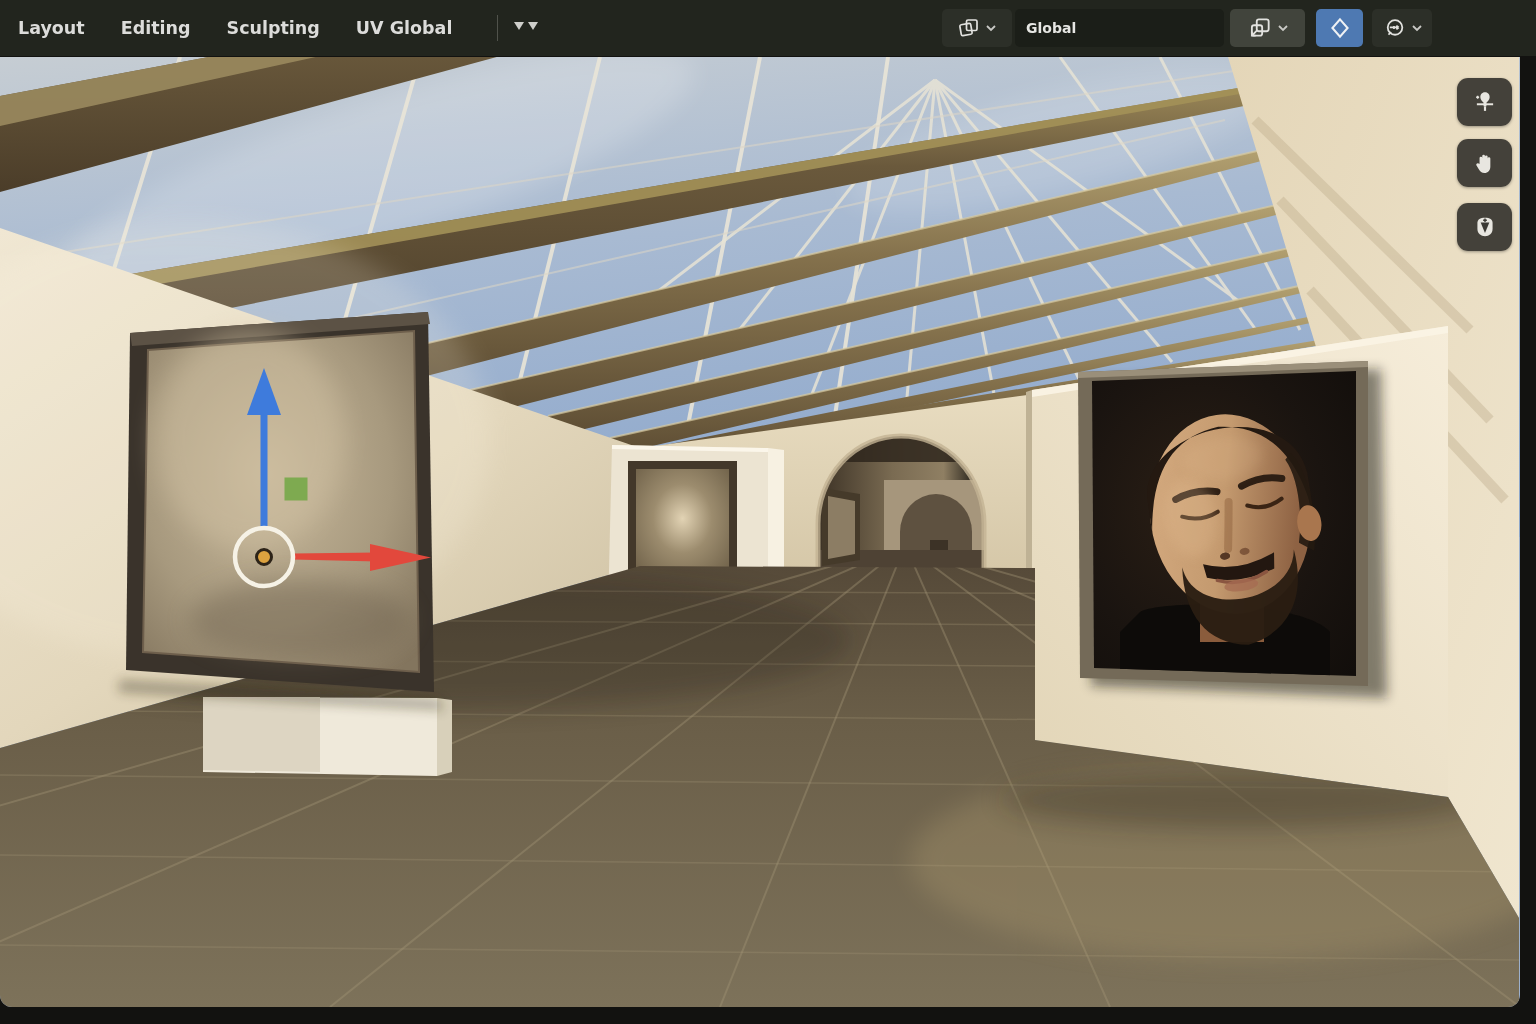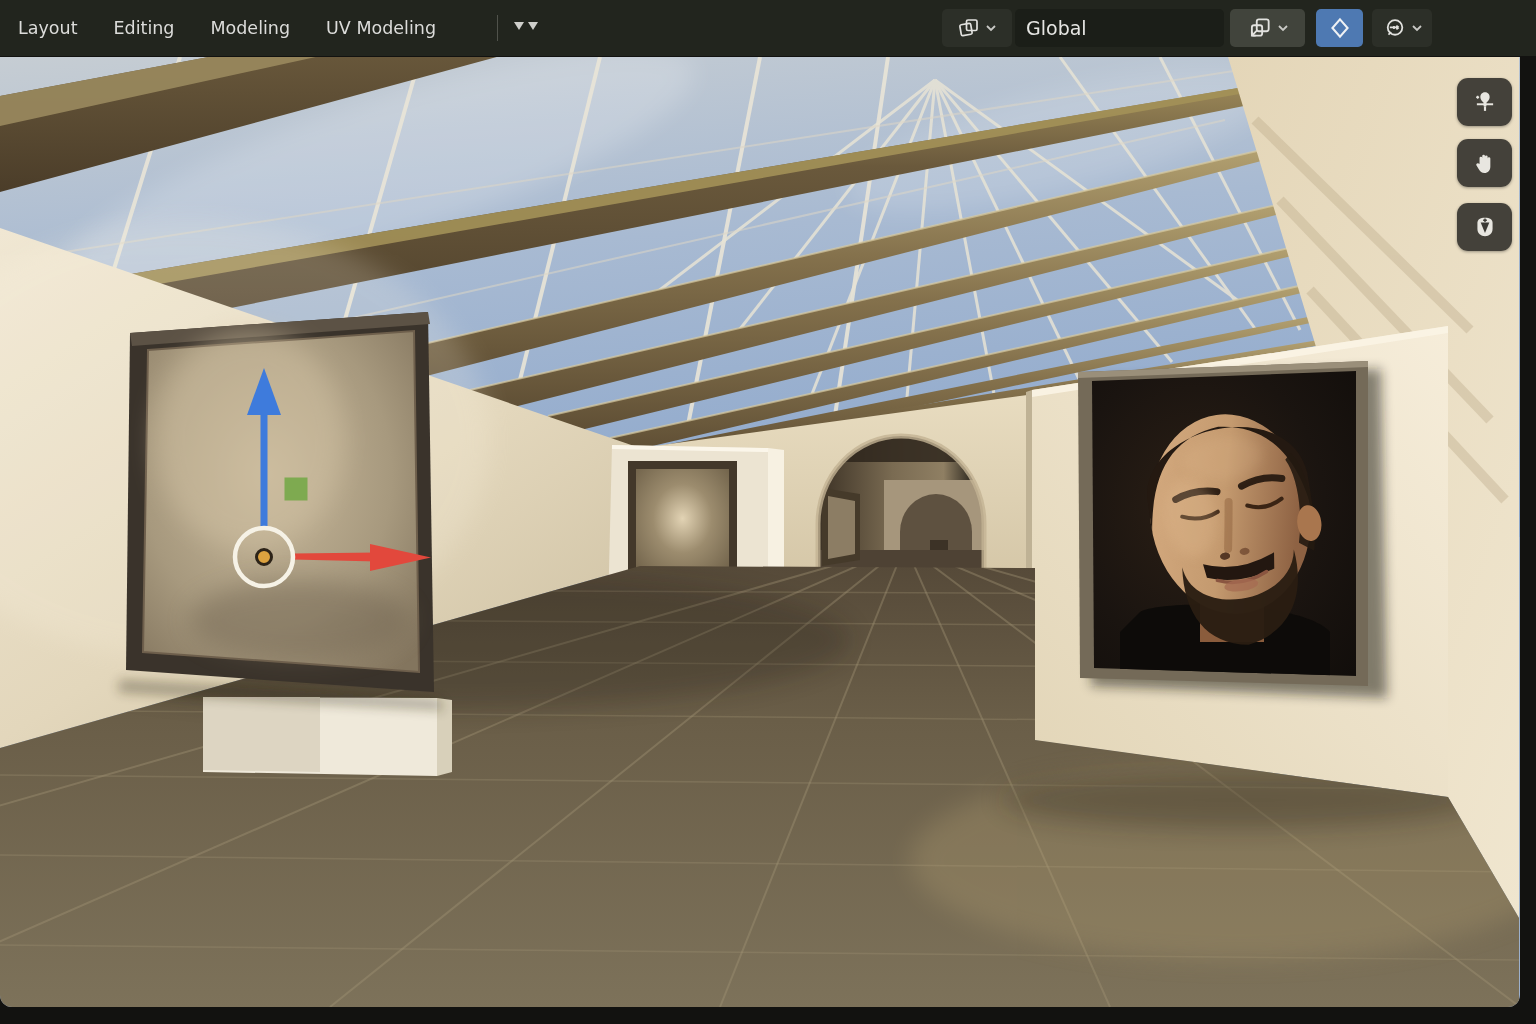--- a/index.html
+++ b/index.html
@@ -1,51 +1,51 @@
 <!DOCTYPE html>
 <html style="--accent: #4e79b2; --topbar: #22251e; --button: #2c2f28; --button_light: #41443c; --field: #1b1e18; --text: #dcdcda; --icon: #e2e2df; --nav_btn: #3b3934; --sky_top: #c6cdd3; --sky_deep: #8ea8cc; --mullion: #e9e5d7; --beam_light: #a8956a; --beam_dark: #4e402b; --wall_cream: #ece2cb; --wall_bright: #f4ebd8; --floor_front: #7d725a; --floor_back: #564a39; --portrait_bg: #1a1410; --skin: #cda47b; --gizmo_x: #e2483c; --gizmo_y: #7aa94c; --gizmo_z: #3e7bdc; --gizmo_center: #dca23f;"><head>
 <meta charset="utf-8">
 <style>
   html,body{margin:0;padding:0;background:#121210;}
   *{box-sizing:border-box;}
   .app{position:relative;width:1536px;height:1024px;background:#121210;overflow:hidden;
        font-family:"DejaVu Sans","Liberation Sans",sans-serif;}
   
-  .topbar{position:absolute;left:0;top:0;width:1536px;height:56px;background:var(--topbar,#22251e);}
+  .topbar{position:absolute;left:0;top:0;width:1536px;height:56px;background:var(--topbar,#22251e);font-weight:bold;}
   .tabs{position:absolute;left:18px;top:0;height:56px;display:flex;align-items:center;}
   .tab{color:var(--text,#dcdcda);font-size:17.5px;margin-right:36px;cursor:pointer;white-space:nowrap;}
   .tabsep{position:absolute;left:497px;top:15px;width:1px;height:26px;background:#50524b;}
   .overflow{position:absolute;left:514px;top:22px;display:flex;gap:4px;}
   .tri{width:0;height:0;border-left:5px solid transparent;border-right:5px solid transparent;border-top:8px solid #cfcfcb;}
   .hbtn{position:absolute;top:9px;height:38px;background:var(--button,#2c2f28);border-radius:5px;
         display:flex;align-items:center;justify-content:center;gap:4px;}
   .hbtn svg{display:block;}
   .field{position:absolute;left:1015px;top:9px;width:209px;height:38px;background:var(--field,#1b1e18);
-         border-radius:5px;color:#e6e6e3;font-size:19px;display:flex;align-items:center;padding-left:11px;}
+         border-radius:5px;color:#e6e6e3;font-size:14px;display:flex;align-items:center;padding-left:11px;}
   .chev{stroke:#c9c9c5;stroke-width:1.8;fill:none;}
   .icon-stroke{stroke:#e2e2df;stroke-width:1.7;fill:none;}
   
   .viewport{position:absolute;left:0;top:57px;width:1520px;height:950px;border-radius:0 0 12px 12px;
             overflow:hidden;background:#9db1cd;}
   .scene{position:absolute;left:0;top:0;}
   .nav{position:absolute;left:1457px;width:55px;height:48px;background:rgba(60,58,52,.96);
        border-radius:11px;display:flex;align-items:center;justify-content:center;box-shadow:0 1px 3px rgba(0,0,0,.35);}
   .nav svg{display:block;}
 </style>
 </head>
 <body>
 
 <div class="app">
 
   <div class="topbar">
     <div class="tabs">
       <div class="tab">Layout</div>
       <div class="tab">Editing</div>
-      <div class="tab">Modeling</div>
-      <div class="tab">UV Modeling</div>
+      <div class="tab">Sculpting</div>
+      <div class="tab">UV Global</div>
     </div>
     <div class="tabsep"></div>
     <div class="overflow">
       <span class="tri"></span>
       <span class="tri"></span>
     </div>
 
     <div class="hbtn" style="left:942px;width:70px;">
       <svg width="24" height="24" viewBox="0 0 24 24">
         <rect class="icon-stroke" x="3.5" y="8" width="11" height="11" rx="1.5" transform="rotate(-10 9 13.5)"></rect>

